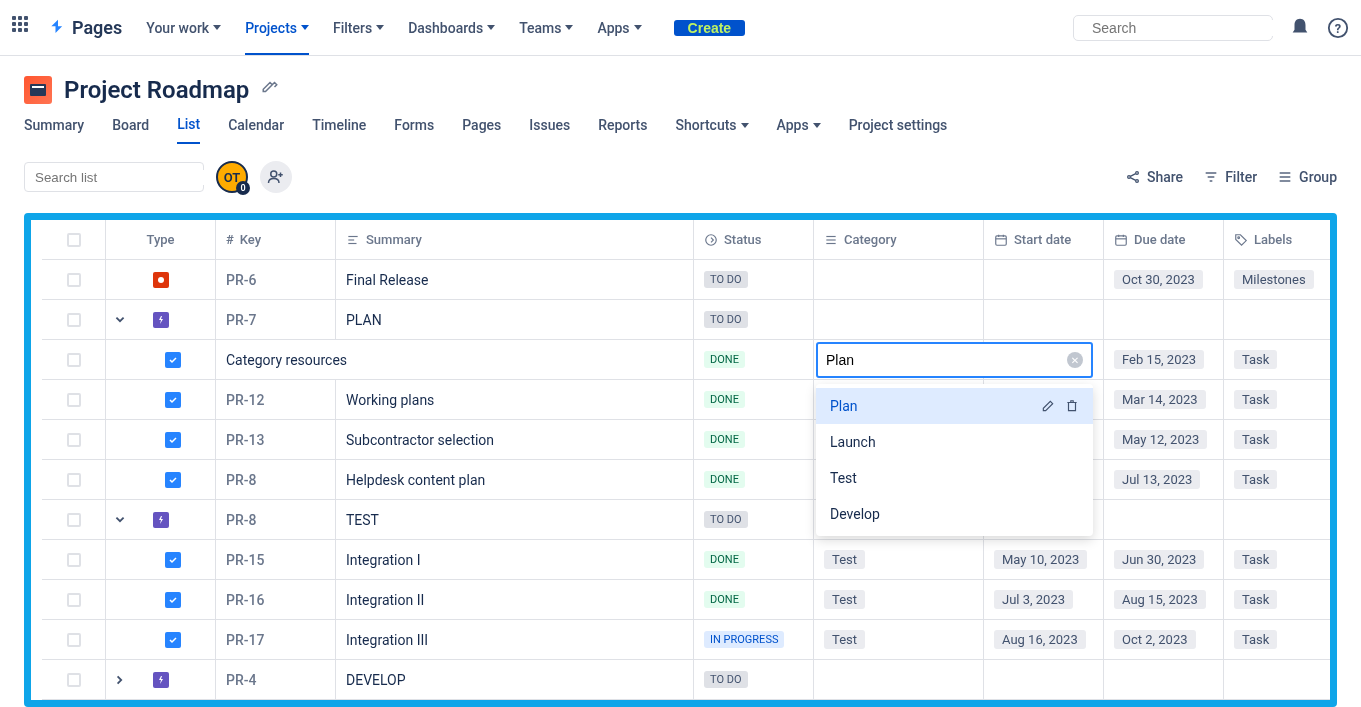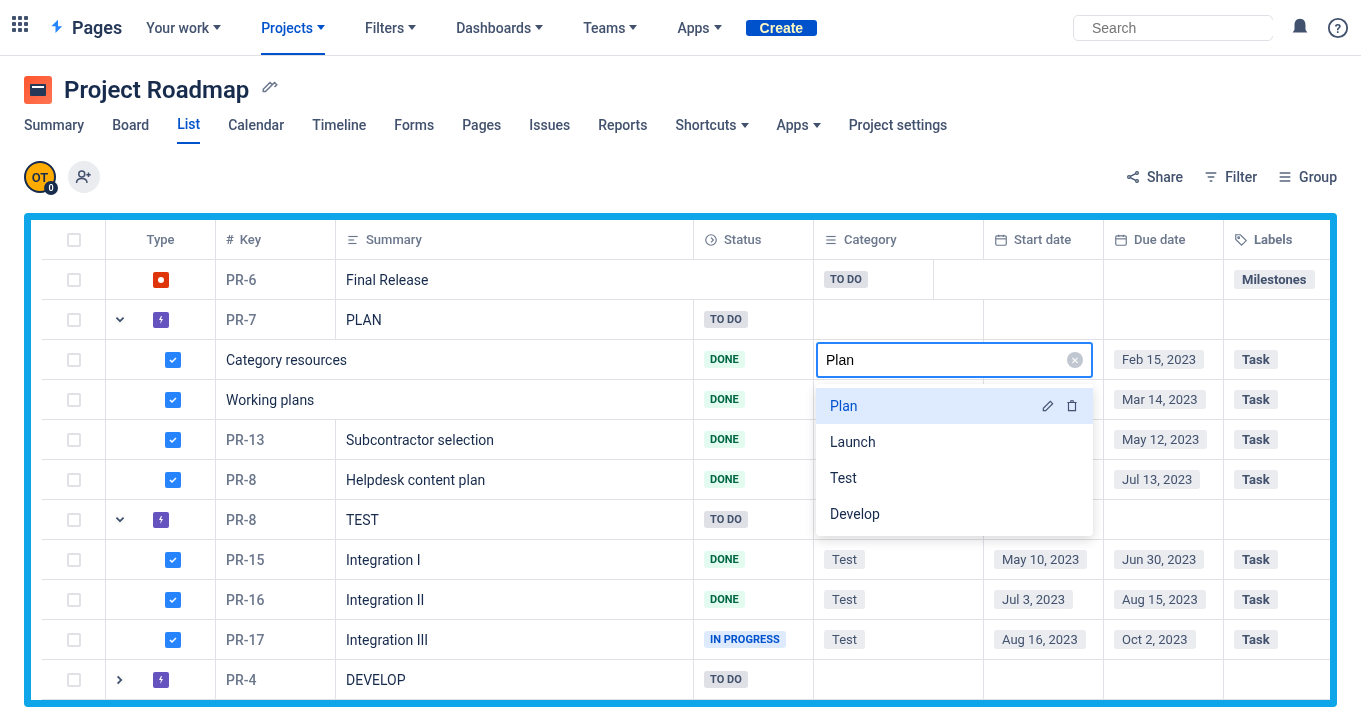--- a/index.html
+++ b/index.html
@@ -2,26 +2,26 @@
 <html><head>
 <meta charset="utf-8">
 <style>
 * { box-sizing: border-box; margin: 0; padding: 0; }
 body { font-family: -apple-system, BlinkMacSystemFont, "Segoe UI", Roboto, sans-serif; font-size: 14px; color: #172B4D; background: #fff; width: 1361px; }
 .topnav { display: flex; align-items: center; height: 56px; padding: 0 12px; border-bottom: 1px solid #dfe1e6; }
 .app-switcher { width: 24px; height: 24px; display: grid; grid-template-columns: repeat(3, 4px); grid-template-rows: repeat(3, 4px); gap: 2px; margin-right: 12px; cursor: pointer; }
 .app-switcher span { background: #42526E; border-radius: 1px; }
 .logo { display: flex; align-items: center; margin-right: 24px; color: #253858; font-weight: 600; font-size: 18px; }
 .logo svg { margin-right: 4px; }
-.nav-items { display: flex; gap: 40px; align-items: center; }
+.nav-items { display: flex; gap: 24px; align-items: center; }
 .nav-item { display: flex; align-items: center; color: #42526E; font-weight: 500; cursor: pointer; gap: 4px; }
 .nav-item.active { color: #0052CC; border-bottom: 2px solid #0052CC; padding-bottom: 17px; margin-bottom: -19px; }
 .chev-down { width: 0; height: 0; border-left: 4px solid transparent; border-right: 4px solid transparent; border-top: 5px solid #42526E; }
 .nav-item.active .chev-down { border-top-color: #0052CC; }
-.create-btn { background: #0052CC; color: #fef9c3; border: none; border-radius: 3px; padding: 0 14px; font-weight: 600; font-size: 14px; margin-left: 24px; cursor: pointer; }
+.create-btn { background: #0052CC; color: #bef264; border: none; border-radius: 3px; padding: 0 14px; font-weight: 600; font-size: 14px; margin-left: 32px; cursor: pointer; }
 .nav-right { margin-left: auto; display: flex; align-items: center; gap: 16px; }
 .search-box { display: flex; align-items: center; border: 1px solid #dfe1e6; border-radius: 5px; padding: 4px 10px; width: 200px; color: #6b778c; }
 .search-box input { border: none; outline: none; font-size: 14px; margin-left: 8px; flex: 1; }
 .icon-btn { color: #42526E; cursor: pointer; }
 .page { padding: 20px 24px 0 24px; }
 .page-header { display: flex; align-items: center; gap: 12px; margin-bottom: 12px; }
 .proj-icon { width: 28px; height: 28px; background: linear-gradient(135deg, #FF5630, #FF7452); border-radius: 3px; display: flex; align-items: center; justify-content: center; }
 .proj-icon-inner { width: 16px; height: 12px; background: #253858; border-radius: 1px; position: relative; }
 .proj-icon-inner::before { content: ""; position: absolute; top: 2px; left: 2px; width: 12px; height: 2px; background: #fff; }
 .page-title { font-size: 24px; font-weight: 600; }
@@ -41,30 +41,30 @@
 .row.header { background: #fff; color: #6b778c; font-weight: 500; font-size: 13px; }
 .cell { padding: 8px 10px; display: flex; align-items: center; gap: 6px; }
 .c-check { width: 64px; justify-content: center; border-right: 1px solid #dfe1e6; align-self: stretch; }
 .c-type { width: 110px; justify-content: center; border-right: 1px solid #dfe1e6; align-self: stretch; position: relative; }
 .c-key { width: 120px; border-right: 1px solid #dfe1e6; align-self: stretch; }
 .c-summary { flex: 1; border-right: 1px solid #dfe1e6; align-self: stretch; }
 .c-status { width: 120px; border-right: 1px solid #dfe1e6; align-self: stretch; }
 .c-category { width: 170px; border-right: 1px solid #dfe1e6; align-self: stretch; position: relative; }
 .c-start { width: 120px; border-right: 1px solid #dfe1e6; align-self: stretch; }
 .c-due { width: 120px; border-right: 1px solid #dfe1e6; align-self: stretch; }
-.c-labels { width: 106px; align-self: stretch; font-weight: bold; }
+.c-labels { width: 106px; align-self: stretch; }
 .checkbox { width: 14px; height: 14px; border: 2px solid #dfe1e6; border-radius: 2px; }
 .type-icon { width: 16px; height: 16px; border-radius: 2px; display: flex; align-items: center; justify-content: center; }
 .type-bug { background: #DE350B; }
 .type-epic { background: #6554C0; }
 .type-task { background: #2684FF; }
 .type-icon svg { width: 10px; height: 10px; }
 .expand-chev { position: absolute; left: 8px; width: 12px; color: #42526E; cursor: pointer; }
 .key-link { color: #6b778c; font-weight: 500; }
-.status-lozenge { display: inline-block; padding: 2px 6px; border-radius: 3px; font-size: 11px; font-weight: 700; }
+.status-lozenge { display: inline-block; padding: 2px 6px; border-radius: 3px; font-size: 11px; font-weight: 400; }
 .status-todo { background: #dfe1e6; color: #42526E; }
 .status-done { background: #E3FCEF; color: #006644; }
 .status-inprogress { background: #DEEBFF; color: #0052CC; }
 .chip { background: #ebecf0; padding: 2px 8px; border-radius: 3px; font-size: 13px; color: #42526E; }
 .hash-icon { color: #6b778c; font-weight: 600; }
 .header-icon { color: #6b778c; }
 .cat-editor { position: absolute; top: 2px; left: 2px; right: -110px; border: 2px solid #2684FF; background: #fff; border-radius: 3px; display: flex; align-items: center; padding: 4px 8px; z-index: 10; height: 36px; }
 .cat-editor input { border: none; outline: none; flex: 1; font-size: 14px; }
 .clear-btn { width: 16px; height: 16px; border-radius: 50%; background: #c1c7d0; color: #fff; display: flex; align-items: center; justify-content: center; font-size: 10px; cursor: pointer; }
 .dropdown { position: absolute; top: 44px; left: 2px; right: -110px; background: #fff; border-radius: 4px; box-shadow: 0 4px 12px rgba(0,0,0,0.15); z-index: 20; padding: 4px 0; }
@@ -184,20 +184,27 @@
       <div class="tab">
         <span>Apps</span>
         <span class="chev-down"></span>
       </div>
       <div class="tab">
         <span>Project settings</span>
       </div>
     </div>
 
   <div class="toolbar">
+    <div class="search-list">
+      <input placeholder="Search list" style="">
+      <svg width="16" height="16" viewBox="0 0 24 24" fill="none" stroke="#6b778c" stroke-width="2">
+          <circle cx="10" cy="10" r="7"></circle>
+          <line x1="21" y1="21" x2="15" y2="15"></line>
+        </svg>
+    </div>
     <div class="avatar">
       <span>OT</span>
       <div class="avatar-badge">0</div>
     </div>
     <div class="add-person">
       <svg width="18" height="18" viewBox="0 0 24 24" fill="none" stroke="#42526E" stroke-width="2">
           <circle cx="9" cy="8" r="4"></circle>
           <path d="M2 20c0-4 3-6 7-6s7 2 7 6"></path>
           <line x1="18" y1="6" x2="18" y2="12"></line>
           <line x1="15" y1="9" x2="21" y2="9"></line>
@@ -308,20 +315,23 @@
           </div>
           <div class="cell c-key">
             <span class="key-link">PR-6</span>
           </div>
           <div class="cell c-summary">Final Release</div>
           <div class="cell c-status">
             <span class="status-lozenge status-todo">TO DO</span>
           </div>
           <div class="cell c-category"></div>
           <div class="cell c-start"></div>
+          <div class="cell c-due">
+            <span class="chip">Oct 30, 2023</span>
+          </div>
           <div class="cell c-labels">
             <span class="chip">Milestones</span>
           </div>
         </div>
         <div class="row">
           <div class="cell c-check">
             <div class="checkbox"></div>
           </div>
           <div class="cell c-type" style="">
             <svg class="expand-chev" viewBox="0 0 10 10">
@@ -400,20 +410,23 @@
           <div class="cell c-check">
             <div class="checkbox"></div>
           </div>
           <div class="cell c-type" style="padding-left:34px">
             <div class="type-icon type-task">
               <svg viewBox="0 0 10 10">
                 <path d="M2 5l2 2 4-4" stroke="#fff" stroke-width="1.5" fill="none"></path>
               </svg>
             </div>
           </div>
+          <div class="cell c-key">
+            <span class="key-link">PR-12</span>
+          </div>
           <div class="cell c-summary">Working plans</div>
           <div class="cell c-status">
             <span class="status-lozenge status-done">DONE</span>
           </div>
           <div class="cell c-category"></div>
           <div class="cell c-start"></div>
           <div class="cell c-due">
             <span class="chip">Mar 14, 2023</span>
           </div>
           <div class="cell c-labels">

